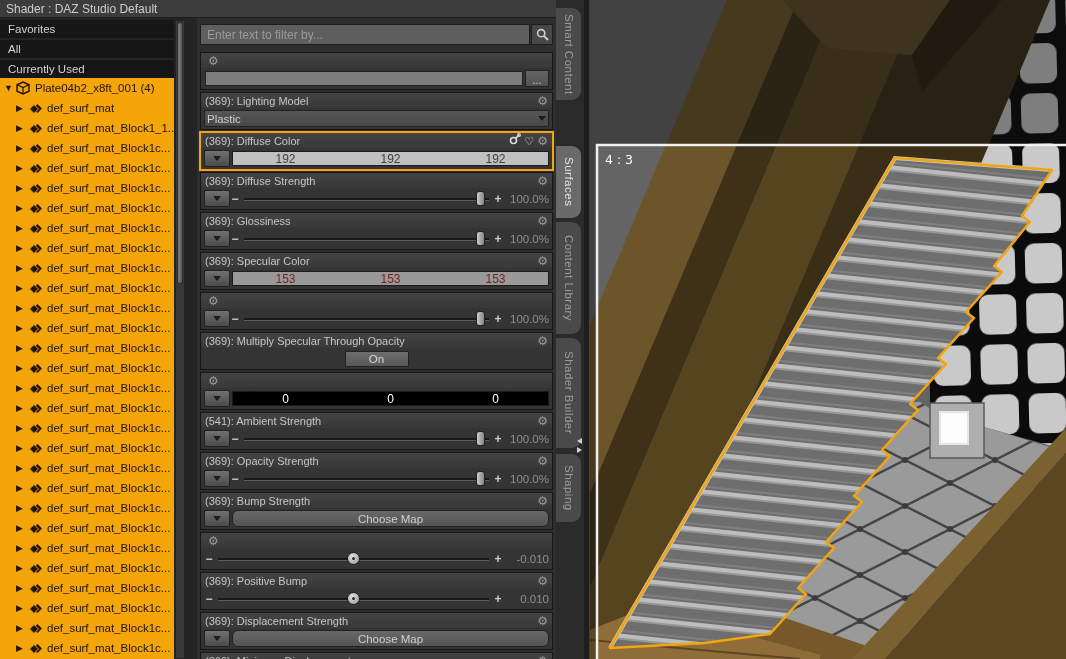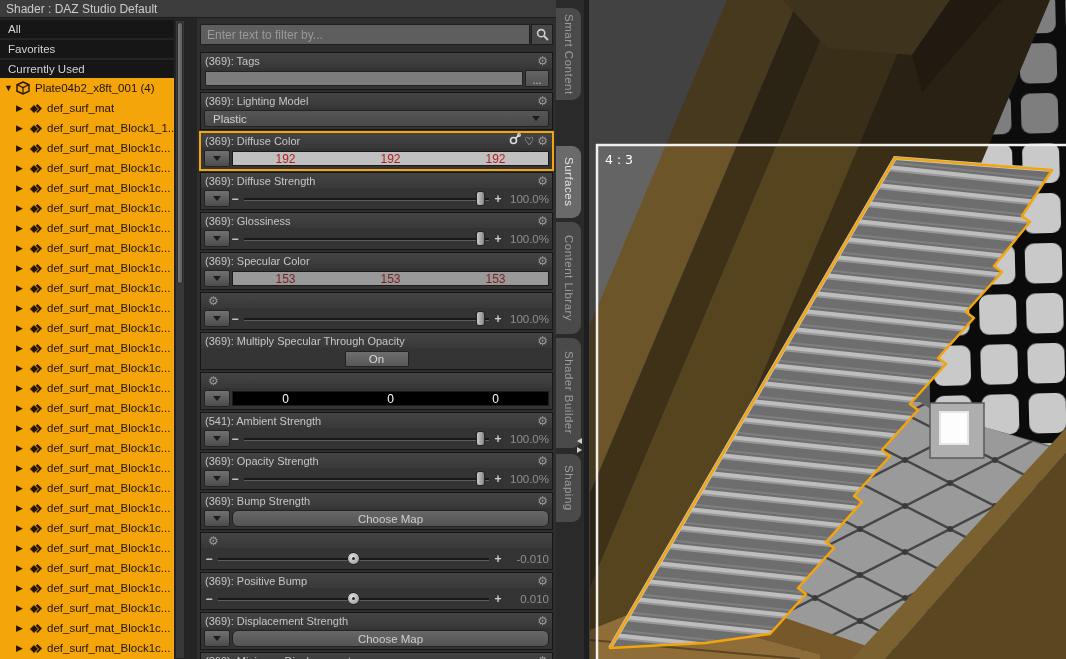--- a/index.html
+++ b/index.html
@@ -55,21 +55,21 @@
   .sec-body { height:21px; display:flex; align-items:center; padding:1px 3px; }
 
   .exp-btn { width:26px; height:17px; background:linear-gradient(#717171,#4b4b4b);
     border:1px solid #222; border-radius:2px; display:flex; align-items:center;
     justify-content:center; cursor:pointer; flex:0 0 26px; }
   .caret-down { width:0; height:0; border-left:4px solid transparent;
     border-right:4px solid transparent; border-top:5px solid #1c1c1c; }
 
   .select-box { flex:1; height:17px; background:linear-gradient(#565656,#484848);
     border:1px solid #222; border-radius:2px; display:flex; align-items:center;
-    padding:0 8px; color:#cfcfcf; font-size:11.5px; cursor:pointer; }
+    padding:0 2px; color:#cfcfcf; font-size:11.5px; cursor:pointer; }
   .select-box .spacer { flex:1; }
 
   .color-bar { flex:1; height:15px; border:1px solid #1b1b1b; display:flex;
     align-items:center; margin-left:2px; cursor:pointer; }
   .color-bar span { flex:1; text-align:center; font-size:12px; }
 
   .minus, .plus { width:10px; text-align:center; color:#cfcfcf; font-size:12px;
     font-weight:bold; flex:0 0 10px; }
   .track { flex:1; height:15px; position:relative; margin:0 2px; cursor:pointer; }
   .groove { position:absolute; left:2px; right:2px; top:7px; height:2px;
@@ -127,22 +127,22 @@
 </head>
 <body>
 
 <div id="app">
 
   <div id="titlebar">
     <span>Shader : DAZ Studio Default</span>
   </div>
 
   <div id="shader-groups">
+      <div class="group-row">Favorites</div>
       <div class="group-row">All</div>
-      <div class="group-row">Favorites</div>
       <div class="group-row">Currently Used</div>
     </div>
 
   <div id="surface-tree" style="background: rgb(243, 165, 10);">
       <div class="tree-row root">
         <span class="tri">▼</span>
         <span class="tree-icon">
           <svg width="14" height="14" viewBox="0 0 14 14">
             <path d="M7 1 L13 3.8 L13 10.2 L7 13 L1 10.2 L1 3.8 Z" fill="none" stroke="#211300" stroke-width="1.4"></path>
             <path d="M1 3.8 L7 6.5 L13 3.8 M7 6.5 L7 13" stroke="#211300" fill="none" stroke-width="1.2"></path>
@@ -442,21 +442,20 @@
       <div id="mag-btn">
         <svg width="13" height="13" viewBox="0 0 13 13">
           <circle cx="5.2" cy="5.2" r="3.6" fill="none" stroke="#cfcfcf" stroke-width="1.6"></circle>
           <path d="M8 8 L12 12" stroke="#cfcfcf" stroke-width="1.8"></path>
         </svg>
       </div>
     </div>
     <div id="sections">
         <div class="section">
           <div class="sec-head">
-            <span class="sec-label">(369): Tags</span>
             <span class="hicon">⚙</span>
           </div>
           <div class="sec-body">
             <div class="tags-input"></div>
             <div class="dots-btn">...</div>
           </div>
         </div>
         <div class="section">
           <div class="sec-head">
             <span class="sec-label">(369): Lighting Model</span>
@@ -478,21 +477,21 @@
                 <path d="M6.6 5.4 L10.2 1.8" stroke="#dcdcdc" stroke-width="1.6"></path>
                 <circle cx="10" cy="2" r="1.3" fill="none" stroke="#dcdcdc" stroke-width="1.2"></circle>
               </svg></span>
             <span class="hicon heart">♡</span>
             <span class="hicon">⚙</span>
           </div>
           <div class="sec-body">
             <div class="exp-btn">
               <span class="caret-down"></span>
             </div>
-            <div class="color-bar" style="background: rgb(192, 192, 192); color: #b91c1c;">
+            <div class="color-bar" style="background: rgb(192, 192, 192); color: #404040;">
               <span>192</span>
               <span>192</span>
               <span>192</span>
             </div>
           </div>
         </div>
         <div class="section">
           <div class="sec-head">
             <span class="sec-label">(369): Diffuse Strength</span>
             <span class="hicon">⚙</span>

